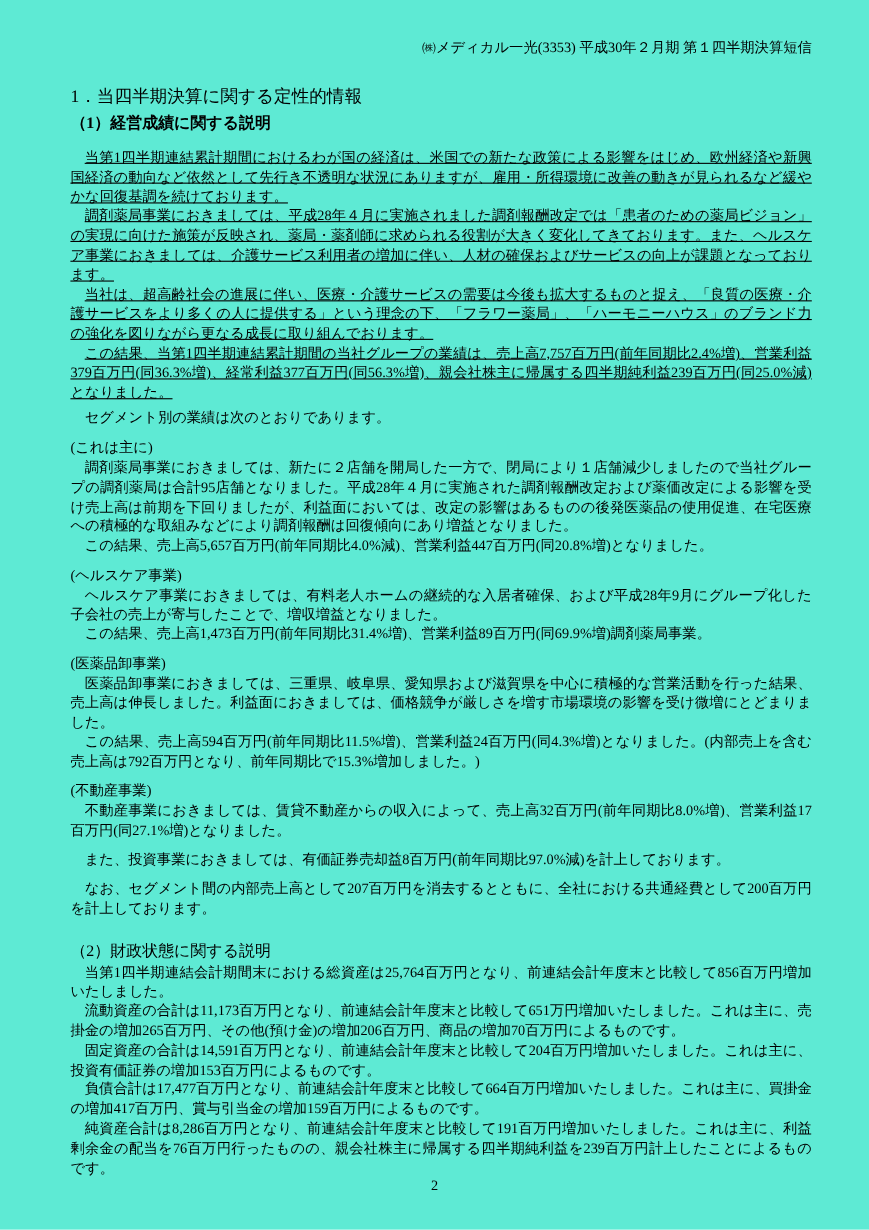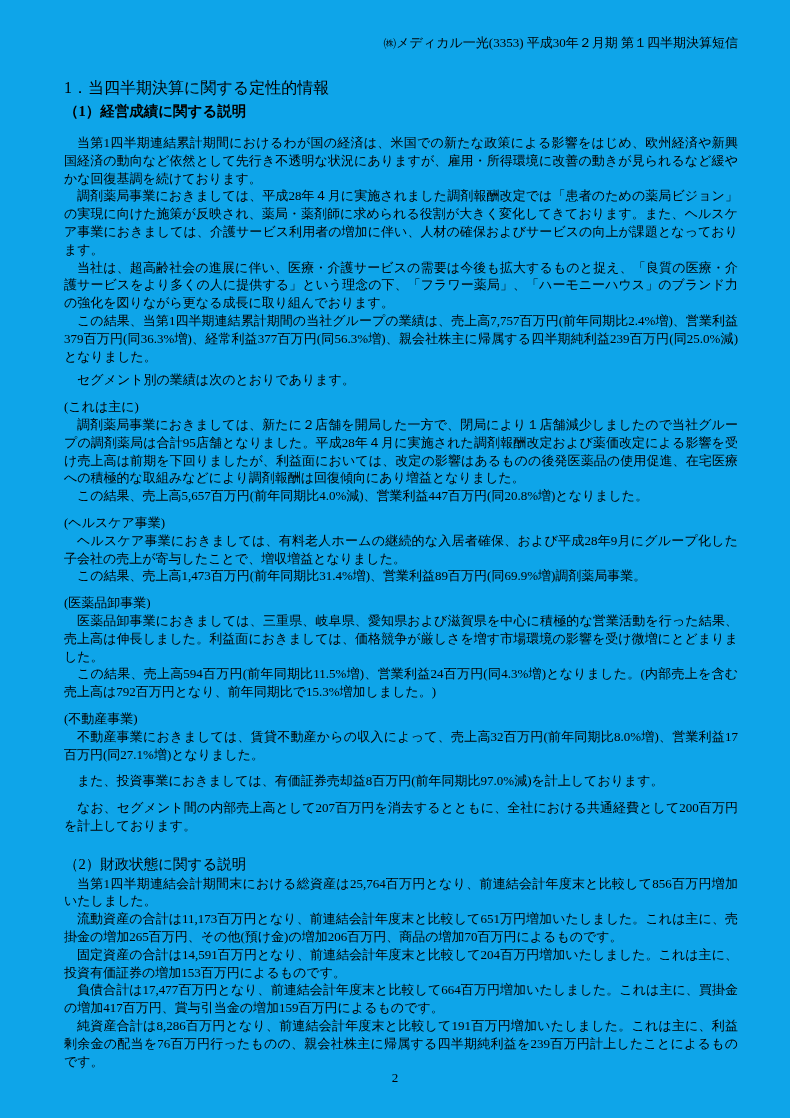--- a/index.html
+++ b/index.html
@@ -12,21 +12,21 @@
     height: 1118px;
     font-family: "Liberation Serif", "DejaVu Serif", serif;
     color: #000000;
     -webkit-font-smoothing: antialiased;
   }
   .page {
     position: relative;
     width: 790px;
     height: 1118px;
     overflow: hidden;
-    background: #0ea5e9;
+    background: #5eead4;
   }
   .content {
     padding: 0 52px 0 64px;
   }
   .doc-header {
     padding-top: 34px;
     text-align: right;
     font-size: 13px;
     white-space: nowrap;
   }
@@ -42,21 +42,21 @@
   .h-sec.first { margin-top: 3px; font-weight: bold; }
   .h-sec.s2 { margin-top: 20px; }
   .h-sec.s3 { margin-top: 12px; }
   p {
     margin: 0;
     font-size: 13px;
     line-height: 17.8px;
     text-align: justify;
     text-indent: 1em;
   }
-  .intro { margin-top: 13px; }
+  .intro { margin-top: 13px; text-decoration: underline; }
   .note { margin-top: 6px; }
   .seg-head {
     text-indent: 0;
     margin-top: 9px;
   }
   .extra { margin-top: 9px; }
   .sec-body { margin-top: 1px; }
   .page-number {
     position: absolute;
     top: 1070px;

